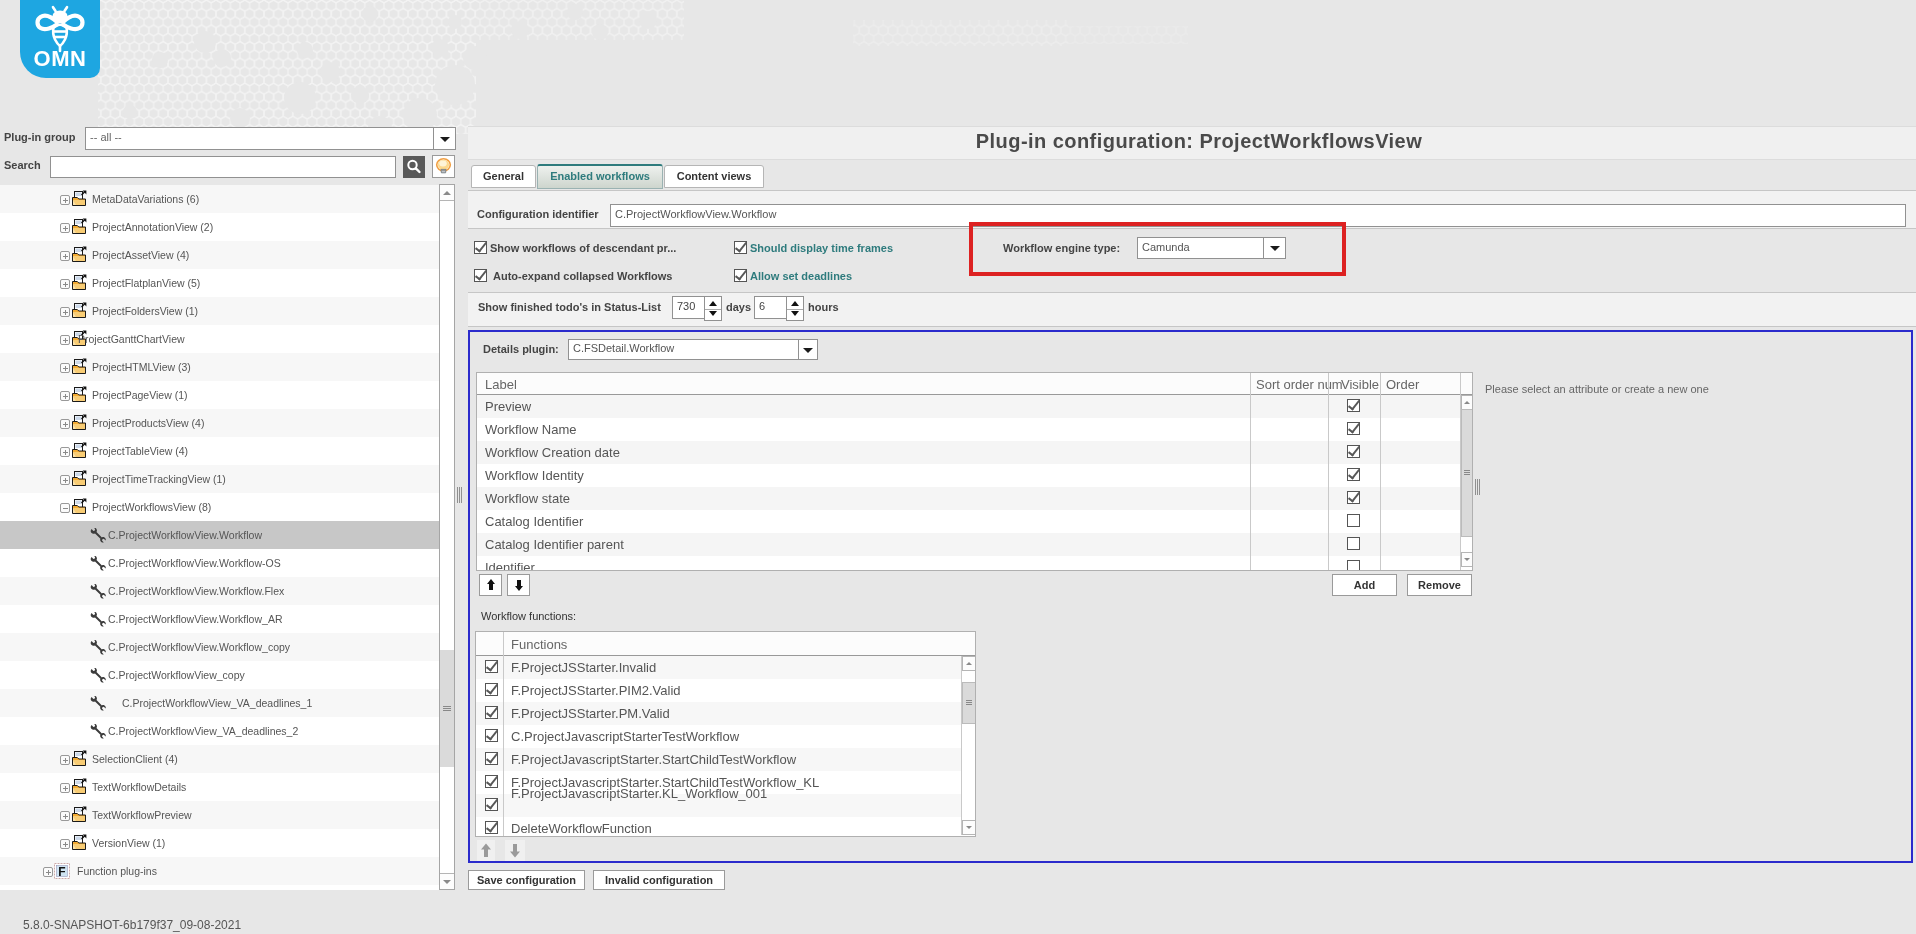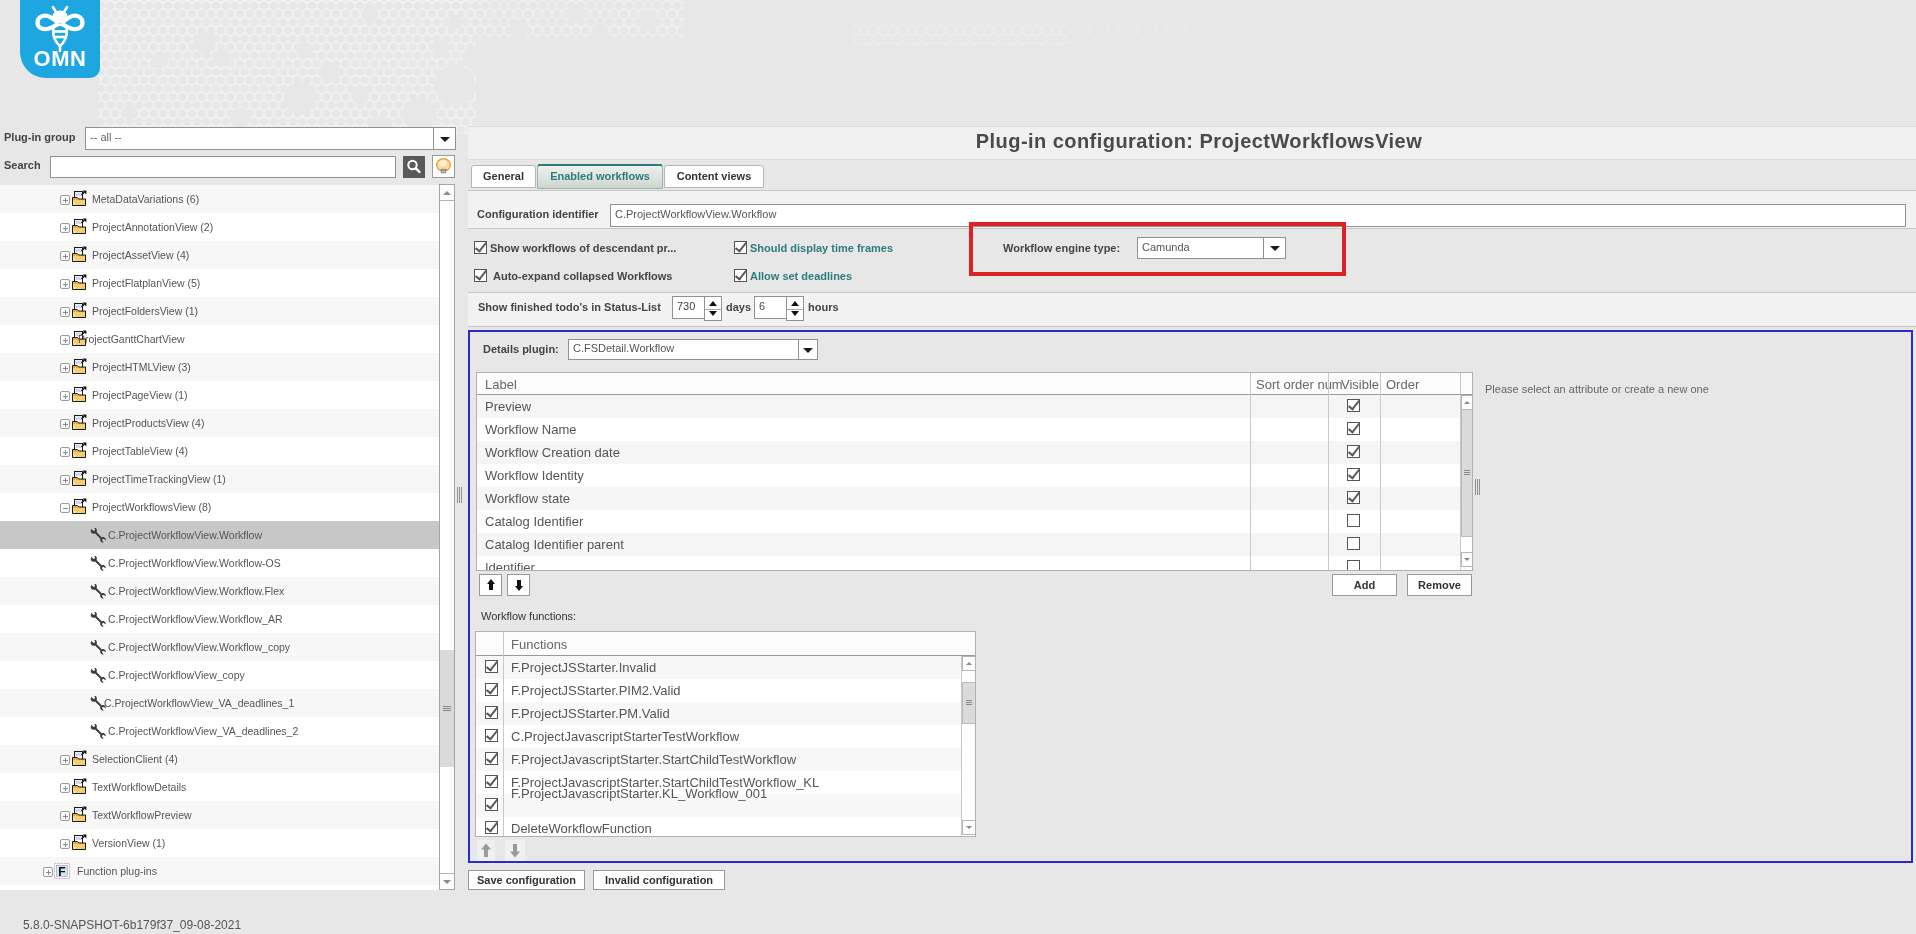--- a/index.html
+++ b/index.html
@@ -287,21 +287,21 @@
 <div class="treerow" style="top:476px;background:#fff;">
         <svg class="abs" style="left:90px;top:7px;" width="16" height="16">
           <use href="#wrench"></use>
         </svg>
         <div class="trtxt" style="left:108px;">C.ProjectWorkflowView_copy</div>
       </div>
 <div class="treerow" style="top:504px;background:#f7f7f7;">
         <svg class="abs" style="left:90px;top:7px;" width="16" height="16">
           <use href="#wrench"></use>
         </svg>
-        <div class="trtxt" style="left:104px;">C.ProjectWorkflowView_VA_deadlines_1</div>
+        <div class="trtxt" style="left:122px;">C.ProjectWorkflowView_VA_deadlines_1</div>
       </div>
 <div class="treerow" style="top:532px;background:#fff;">
         <svg class="abs" style="left:90px;top:7px;" width="16" height="16">
           <use href="#wrench"></use>
         </svg>
         <div class="trtxt" style="left:108px;">C.ProjectWorkflowView_VA_deadlines_2</div>
       </div>
 <div class="treerow" style="top:560px;background:#f7f7f7;">
         <div class="expander plus" style="left:60px;">
           <i></i>

